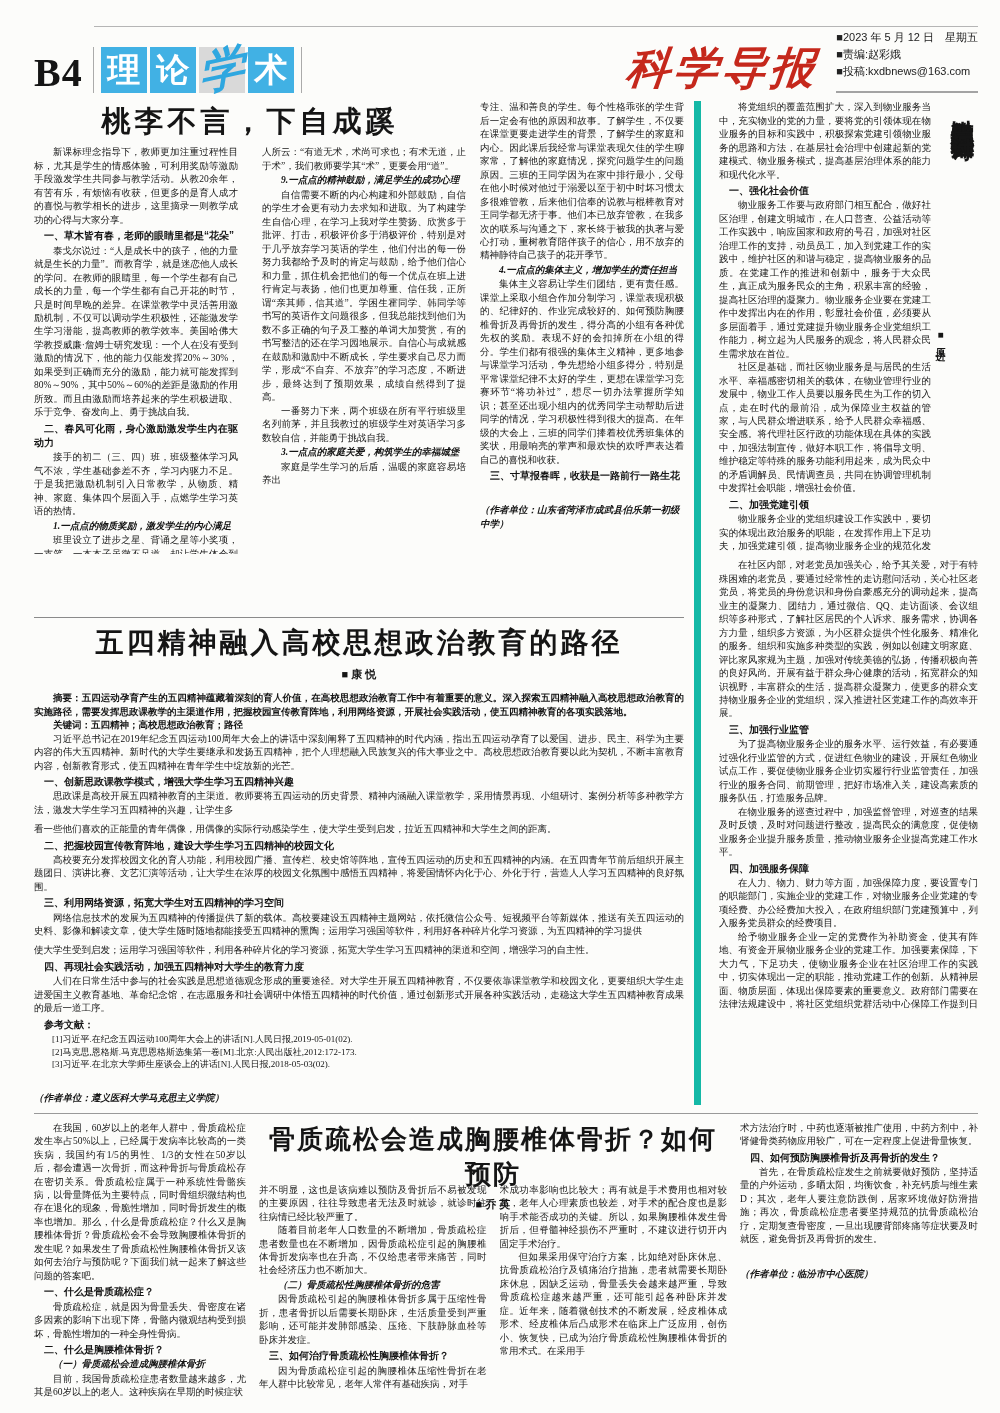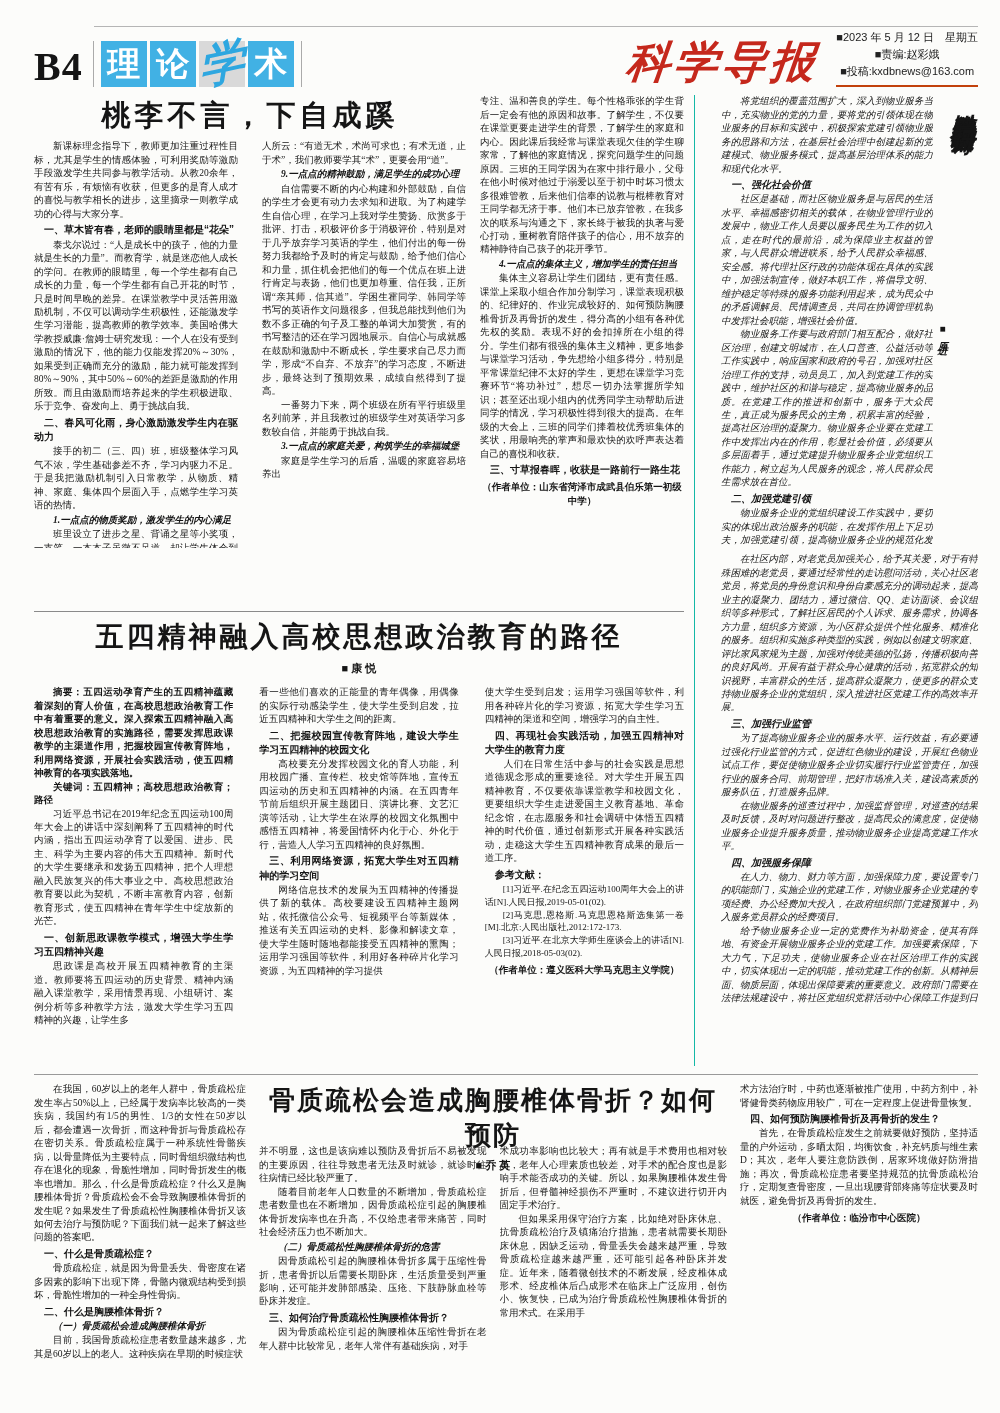--- a/index.html
+++ b/index.html
@@ -17,55 +17,55 @@
       font-family:"Liberation Sans","DejaVu Sans",sans-serif;font-size:33px;
       display:flex;align-items:center;justify-content:center;}
   .sq.xue{background:#d9d9d9;color:#2ea7e0;font-family:"Liberation Serif",serif;
           font-style:italic;font-size:46px;overflow:visible;transform:none;}
   .sq.xue span{display:block;transform:rotate(-12deg) skewX(-8deg);font-weight:bold;}
   .hdr-spacer{flex:1;}
   .paper-name{color:#c5281c;font-size:44px;font-weight:bold;font-style:italic;
               letter-spacing:4px;line-height:1;transform:skewX(-6deg);
               font-family:"Liberation Serif",serif;padding:0 18px 2px 0;white-space:nowrap;}
   .pub-info{font-family:"Liberation Sans","DejaVu Sans",sans-serif;font-size:11px;
-            line-height:1.55;border-bottom:2px solid #c2410c;padding-bottom:5px;
-            white-space:nowrap;color:#222;text-align:center;}
+            line-height:1.55;border-bottom:2px solid #a3a3a3;padding-bottom:11px;
+            white-space:nowrap;color:#222;}
   
   .col p{margin:0;font-size:9.5px;line-height:1.42;text-align:justify;text-indent:2em;}
   .col p.cont{text-indent:0;}
   .col p.h{font-family:"Liberation Sans","DejaVu Sans",sans-serif;font-weight:bold;
            text-indent:1em;font-size:10px;margin:2px 0 1px 0;}
   .col p.hi{font-weight:bold;font-style:italic;text-indent:2em;font-size:9.5px;margin:1px 0;}
   .col p.abstract,.col p.kw{font-weight:bold;}
   .col p.ref{font-size:9px;}
   .col p.unit{font-family:"Liberation Sans","DejaVu Sans",sans-serif;font-weight:bold;
-              text-indent:0;text-align:center;margin-top:3px;font-size:9.5px;}
+              text-indent:0;text-align:left;margin-top:20px;font-size:9.5px;font-style:italic;}
   .col{overflow:hidden;}
   
   .top-grid{display:flex;margin-top:8px;}
   .left-zone{width:650px;}
-  .right-zone{flex:1;border-left:1px solid #14b8a6;margin-left:10px;padding-left:26px;position:relative;font-style:italic;}
+  .right-zone{flex:1;border-left:7px solid #14b8a6;margin-left:10px;padding-left:18px;position:relative;}
   
   .a1{display:flex;gap:14px;}
   .a1-main{width:432px;}
   .a1-head{text-align:center;padding:4px 0 8px 0;}
   .a1-title{font-family:"Liberation Sans","DejaVu Sans",sans-serif;font-weight:bold;
             font-size:29px;letter-spacing:4px;line-height:1.15;}
   .a1-sub{font-size:14px;margin-top:5px;letter-spacing:1px;}
   .byline{font-family:"Liberation Sans","DejaVu Sans",sans-serif;font-weight:bold;
           font-size:11px;margin-top:5px;}
   .a1-cols{display:flex;gap:24px;}
   .a1-cols .col{flex:1;height:408px;}
   .a1-col3{width:204px;height:508px;}
   
   .mid-rule{border-top:1px solid #8a8a8a;margin:8px 0 4px 0;}
   .a3-head{text-align:center;padding:2px 0 6px 0;}
   .a3-title{font-family:"Liberation Sans","DejaVu Sans",sans-serif;font-weight:bold;
             font-size:28px;letter-spacing:3px;}
-  .a3-cols{display:flex;gap:26px;margin-top:4px;}
+  .a3-cols{display:flex;gap:6px;margin-top:4px;flex-direction:column;}
   .a3-cols .col{flex:1;height:380px;}
   
   .a2-top{display:flex;height:452px;}
   .a2-text{width:212px;height:452px;}
   .a2-strip{flex:1;position:relative;}
   .vtitle{writing-mode:vertical-rl;font-family:"Liberation Sans","DejaVu Sans",sans-serif;
           font-weight:bold;font-size:23px;letter-spacing:1px;line-height:1.15;
           position:absolute;right:2px;top:0;height:452px;}
   .vbyline{writing-mode:vertical-rl;font-family:"Liberation Sans","DejaVu Sans",sans-serif;
            font-weight:bold;font-size:10px;position:absolute;left:2px;top:228px;}
@@ -178,22 +178,22 @@
             </div>
         </div>
       </div>
     </div>
 
     <div class="right-zone">
       <div class="a2-top">
         <div class="col a2-text">
             <p class="">将党组织的覆盖范围扩大，深入到物业服务当中，充实物业的党的力量，要将党的引领体现在物业服务的目标和实践中，积极探索党建引领物业服务的思路和方法，在基层社会治理中创建起新的党建模式、物业服务模式，提高基层治理体系的能力和现代化水平。</p>
             <p class="h">一、强化社会价值</p>
+            <p class="">物业服务工作要与政府部门相互配合，做好社区治理，创建文明城市，在人口普查、公益活动等工作实践中，响应国家和政府的号召，加强对社区治理工作的支持，动员员工，加入到党建工作的实践中，维护社区的和谐与稳定，提高物业服务的品质。在党建工作的推进和创新中，服务于大众民生，真正成为服务民众的主角，积累丰富的经验，提高社区治理的凝聚力。物业服务企业要在党建工作中发挥出内在的作用，彰显社会价值，必须要从多层面着手，通过党建提升物业服务企业党组织工作能力，树立起为人民服务的观念，将人民群众民生需求放在首位。</p>
             <p class="">社区是基础，而社区物业服务是与居民的生活水平、幸福感密切相关的载体，在物业管理行业的发展中，物业工作人员要以服务民生为工作的切入点，走在时代的最前沿，成为保障业主权益的管家，与人民群众增进联系，给予人民群众幸福感、安全感。将代理社区行政的功能体现在具体的实践中，加强法制宣传，做好本职工作，将倡导文明、维护稳定等特殊的服务功能利用起来，成为民众中的矛盾调解员、民情调查员，共同在协调管理机制中发挥社会职能，增强社会价值。</p>
-            <p class="">物业服务工作要与政府部门相互配合，做好社区治理，创建文明城市，在人口普查、公益活动等工作实践中，响应国家和政府的号召，加强对社区治理工作的支持，动员员工，加入到党建工作的实践中，维护社区的和谐与稳定，提高物业服务的品质。在党建工作的推进和创新中，服务于大众民生，真正成为服务民众的主角，积累丰富的经验，提高社区治理的凝聚力。物业服务企业要在党建工作中发挥出内在的作用，彰显社会价值，必须要从多层面着手，通过党建提升物业服务企业党组织工作能力，树立起为人民服务的观念，将人民群众民生需求放在首位。</p>
             <p class="h">二、加强党建引领</p>
             <p class="">物业服务企业的党组织建设工作实践中，要切实的体现出政治服务的职能，在发挥作用上下足功夫，加强党建引领，提高物业服务企业的规范化发展水平，参与到基层治理中，切实体现党组织的引领作用。</p>
           </div>
         <div class="a2-strip">
           <div class="vtitle">以党建引领物业服务融入基层社会治理探讨</div>
           <div class="vbyline">■原 进</div>
         </div>
       </div>
       <div class="col a2-bottom">
           <p class="">在社区内部，对老党员加强关心，给予其关爱，对于有特殊困难的老党员，要通过经常性的走访慰问活动，关心社区老党员，将党员的身份意识和身份自豪感充分的调动起来，提高业主的凝聚力、团结力，通过微信、QQ、走访面谈、会议组织等多种形式，了解社区居民的个人诉求、服务需求，协调各方力量，组织多方资源，为小区群众提供个性化服务、精准化的服务。组织和实施多种类型的实践，例如以创建文明家庭、评比家风家规为主题，加强对传统美德的弘扬，传播积极向善的良好风尚。开展有益于群众身心健康的活动，拓宽群众的知识视野，丰富群众的生活，提高群众凝聚力，使更多的群众支持物业服务企业的党组织，深入推进社区党建工作的高效率开展。</p>

